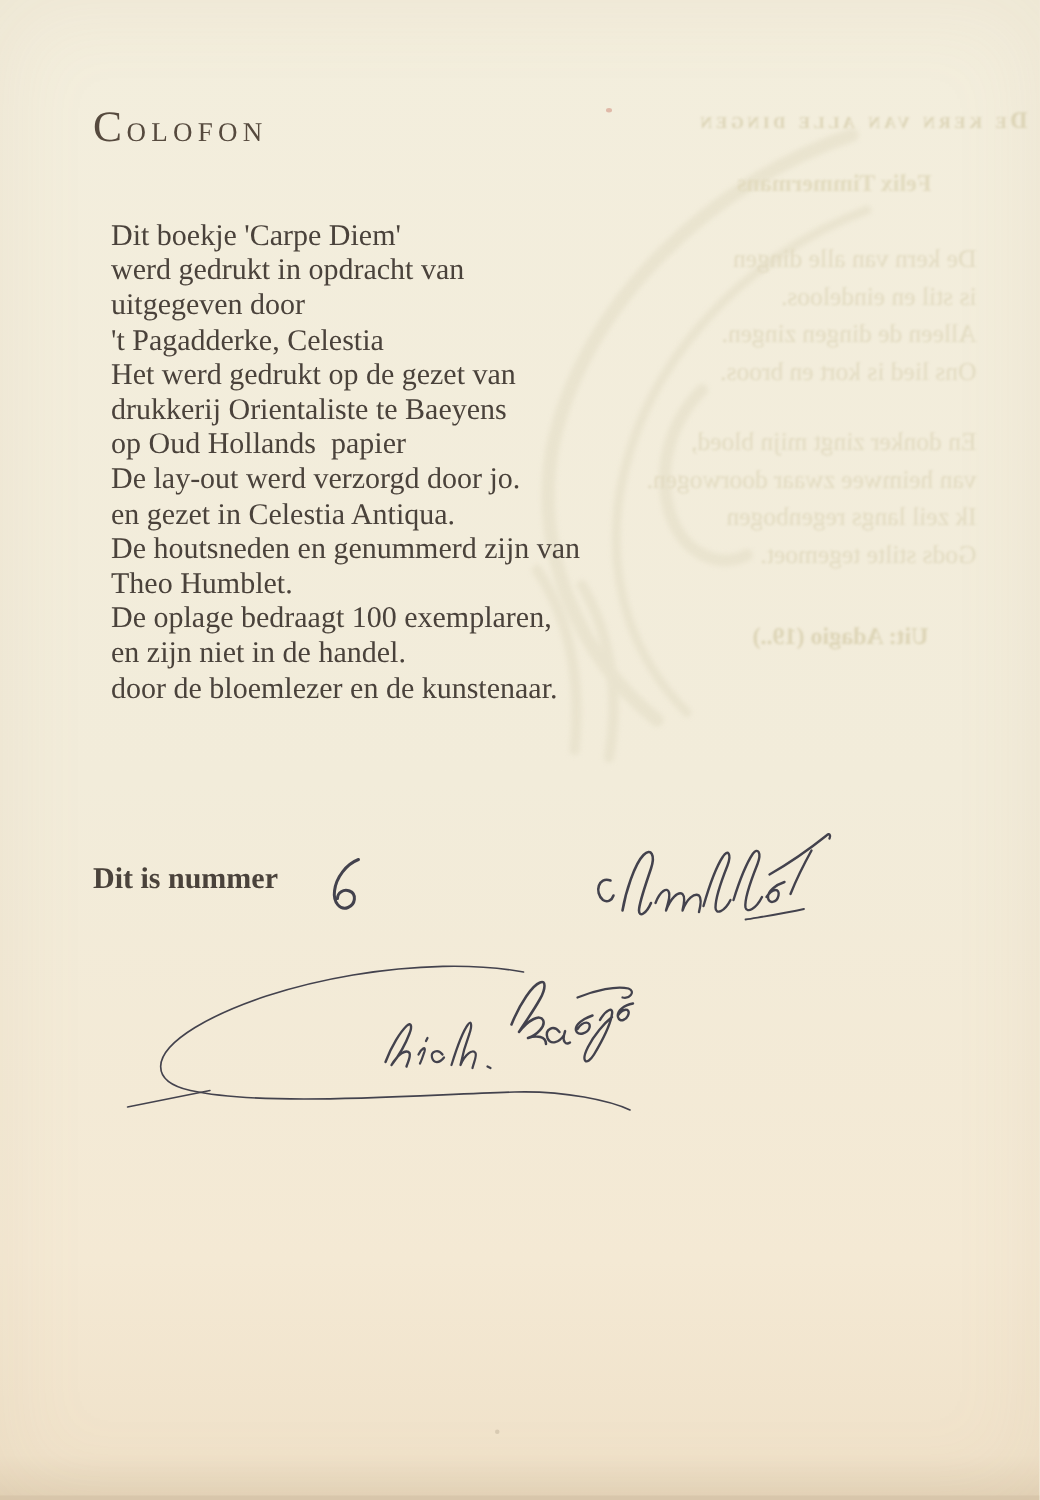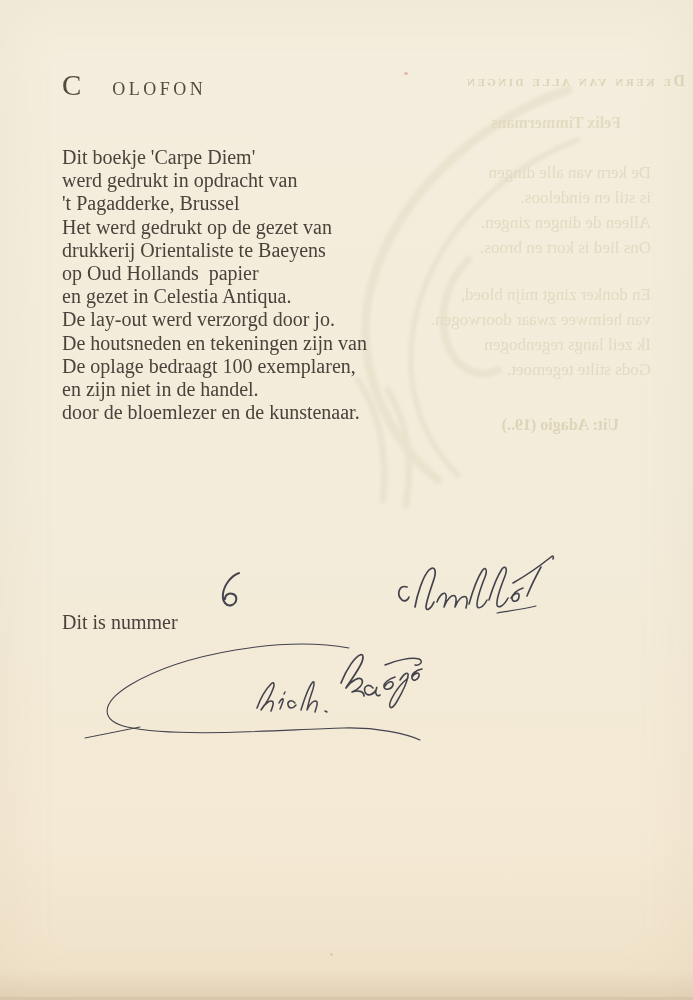--- a/index.html
+++ b/index.html
@@ -14,29 +14,29 @@
     width:693px;height:1000px;
     background:linear-gradient(180deg,#f3eedd 0%,#f2ecda 52%,#f4e9d4 84%,#f0e2ca 97%,#e3d3b8 100%);
     box-shadow:inset 0 0 60px rgba(190,160,120,0.10);
   }
   
   .heading{
     position:absolute;left:62px;top:70px;
     color:#564a3e;letter-spacing:3px;white-space:pre;
   }
   .heading .initial{font-size:29px;line-height:30px;}
-  .heading .rest{font-size:18px;letter-spacing:3.5px;margin-left:28px;}
+  .heading .rest{font-size:18px;letter-spacing:3.5px;}
   .body-text{
     position:absolute;left:62px;top:146px;
     font-size:20px;line-height:23.2px;color:#4a423b;
   }
-  .line{white-space:pre;}
+  .line{white-space:pre;margin-left:12px;}
   .number-row{
-    position:absolute;left:62px;top:611px;
-    font-size:20px;color:#4a423b;
+    position:absolute;left:62px;top:575px;
+    font-size:20px;color:#4a423b;font-weight:bold;
   }
   
   .hand{position:absolute;}
   .hand svg{display:block;overflow:visible;}
   .hand path{fill:none;stroke:#43424d;stroke-linecap:round;stroke-linejoin:round;}
   
   .ghost{
     position:absolute;left:328px;top:72px;width:363px;height:420px;
     transform:scaleX(-1);
     color:#e2dbc1;
@@ -93,27 +93,29 @@
       <div class="g-line">Gods stilte tegemoet.</div>
     </div>
     <div class="g-attr">Uit: Adagio (19..)</div>
   </div>
 
   <div class="heading"><span class="initial">C</span><span class="rest">OLOFON</span></div>
 
   <div class="body-text">
     <div class="line">Dit boekje 'Carpe Diem'</div>
     <div class="line">werd gedrukt in opdracht van</div>
-    <div class="line">'t Pagadderke, Brussel</div>
+    <div class="line">uitgegeven door</div>
+    <div class="line">'t Pagadderke, Celestia</div>
     <div class="line">Het werd gedrukt op de gezet van</div>
     <div class="line">drukkerij Orientaliste te Baeyens</div>
     <div class="line">op Oud Hollands  papier</div>
+    <div class="line">De lay-out werd verzorgd door jo.</div>
     <div class="line">en gezet in Celestia Antiqua.</div>
-    <div class="line">De lay-out werd verzorgd door jo.</div>
-    <div class="line">De houtsneden en tekeningen zijn van</div>
+    <div class="line">De houtsneden en genummerd zijn van</div>
+    <div class="line">Theo Humblet.</div>
     <div class="line">De oplage bedraagt 100 exemplaren,</div>
     <div class="line">en zijn niet in de handel.</div>
     <div class="line">door de bloemlezer en de kunstenaar.</div>
   </div>
 
   <div class="number-row">
     <span>Dit is nummer</span>
   </div>
 
   <div class="hand" style="left:218px;top:570px;">

